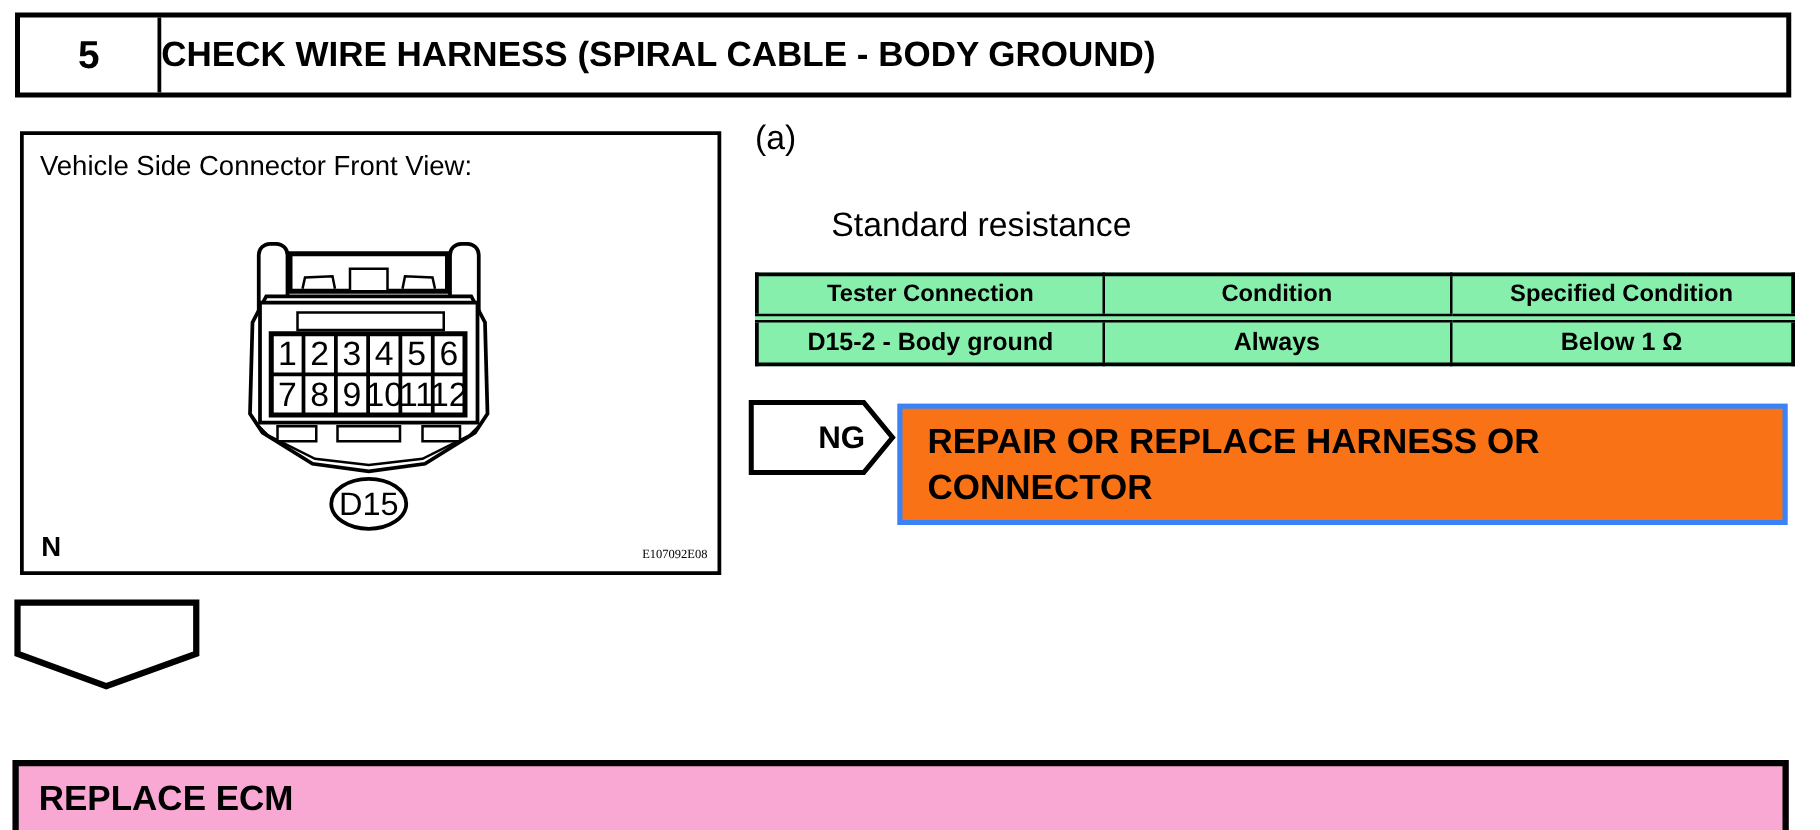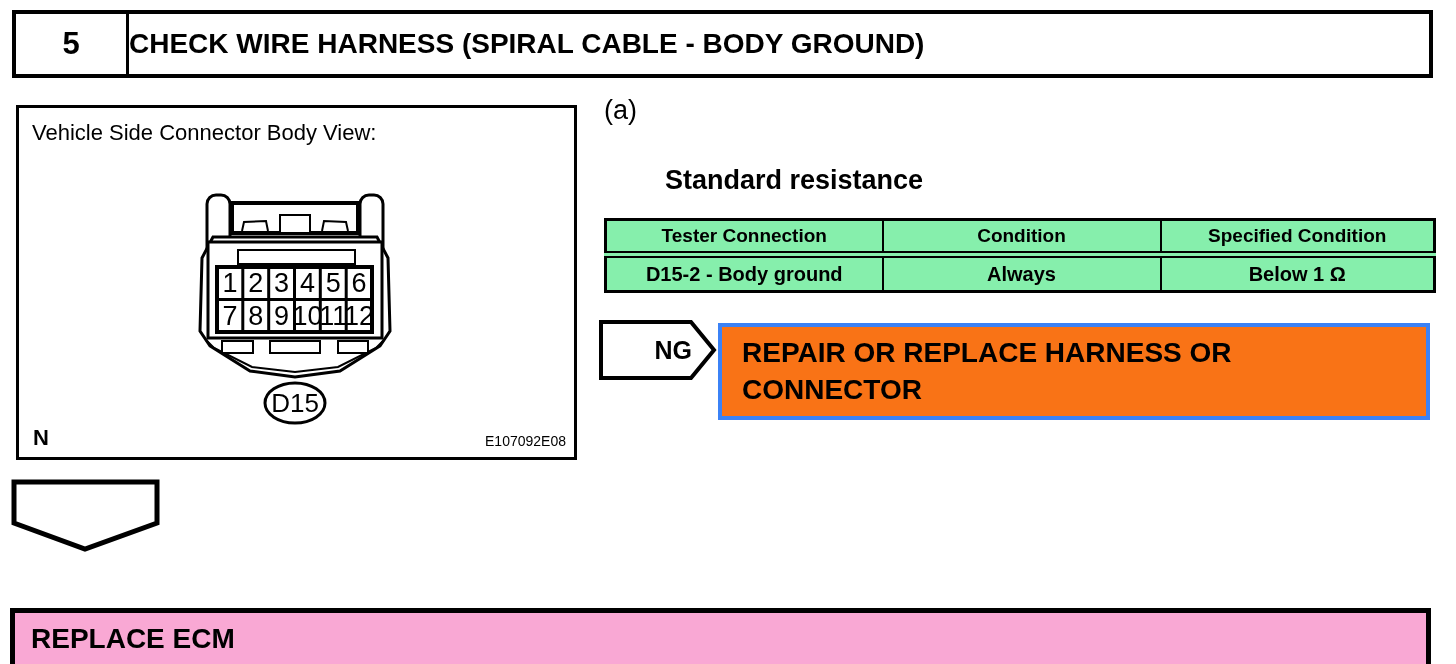--- a/index.html
+++ b/index.html
@@ -23,29 +23,29 @@
     flex:1; display:flex; align-items:center; 
     font-size:28px; font-weight:bold; white-space:nowrap;
   }
   
   .figure-box {
     position:absolute; left:16px; top:105px; width:561px; height:355px;
     border:3px solid #000; box-sizing:border-box; background:#fff;
   }
   .figure-caption { position:absolute; left:13px; top:12px; font-size:22px; }
   .figure-n { position:absolute; left:14px; bottom:6px; font-size:22px; font-weight:bold; }
-  .figure-code { position:absolute; right:8px; bottom:8px; font-size:14px; }
+  .figure-code { position:absolute; right:8px; bottom:8px; font-size:10px;font-family:Liberation Serif, serif; }
   .connector-svg { position:absolute; left:0; top:0; }
   .connector-svg * { vector-effect:non-scaling-stroke; }
   .pin-num { font-size:27px; font-family:"Liberation Sans", sans-serif; }
   .d15-label { font-size:26px; font-family:"Liberation Sans", sans-serif; }
   
   .inst-marker { position:absolute; left:604px; top:95px; font-size:27px; }
   .inst-text { position:absolute; left:665px; top:95px; width:785px; font-size:27px; line-height:35px; }
-  .inst-sub { position:absolute; left:665px; top:165px; font-size:27px; font-weight:bold; }
+  .inst-sub { position:absolute; left:665px; top:165px; font-size:27px; font-weight:normal; }
   
   .spec-table {
     position:absolute; left:604px; top:218px; width:829px;
     border-collapse:collapse; table-layout:fixed; background:#86efac;
     border:3px solid #000;
   }
   .spec-table th, .spec-table td {
     border:2px solid #000; text-align:center; vertical-align:middle;
     font-weight:bold; padding:0; overflow:hidden;
   }
@@ -131,21 +131,21 @@
         <text class="pin-num" x="340.1" y="184">6</text>
         <text class="pin-num" x="210.9" y="217">7</text>
         <text class="pin-num" x="236.8" y="217">8</text>
         <text class="pin-num" x="262.6" y="217">9</text>
         <text class="pin-num" x="288.4" y="217">10</text>
         <text class="pin-num" x="314.3" y="217">11</text>
         <text class="pin-num" x="340.1" y="217">12</text>
         <text class="d15-label" x="276" y="304">D15</text>
       </g>
     </svg>
-    <span class="figure-caption">Vehicle Side Connector Body View:</span>
+    <span class="figure-caption">Vehicle Side Connector Front View:</span>
     <span class="figure-n">N</span>
     <span class="figure-code">E107092E08</span>
   </div>
 
   <span class="inst-marker">(a)</span>
   <div class="inst-sub">Standard resistance</div>
 
   <table class="spec-table">
     <colgroup>
         <col style="width:277px">

